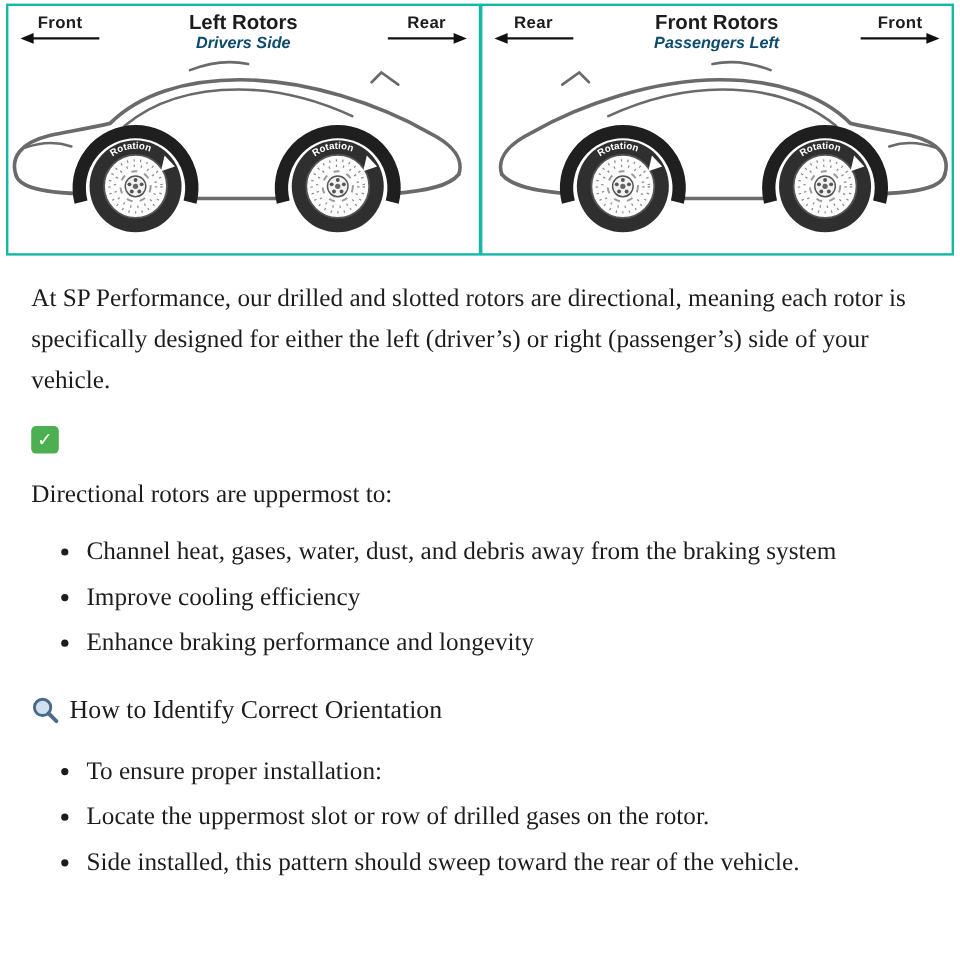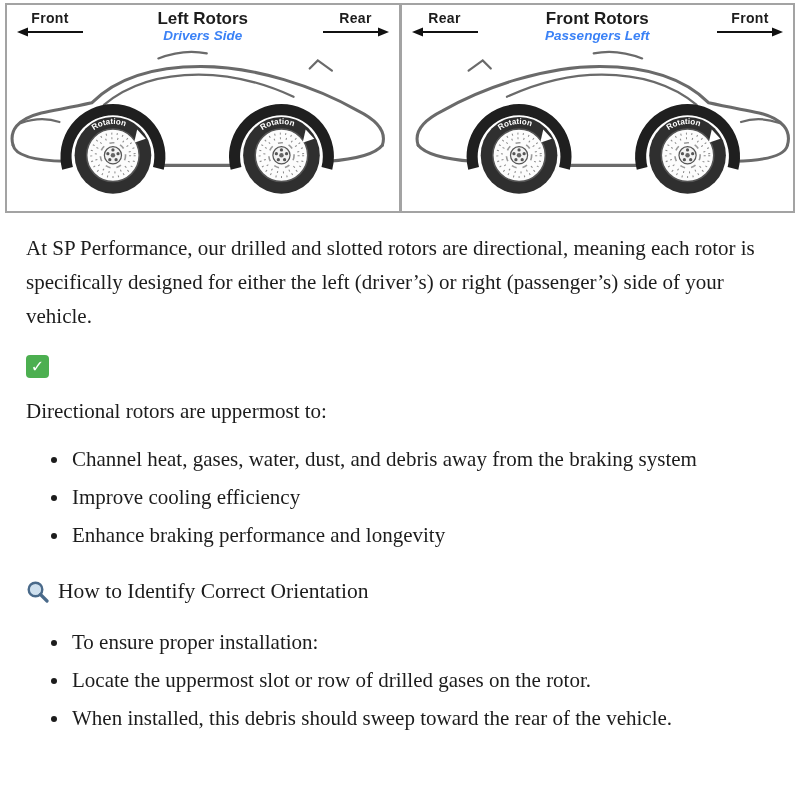--- a/index.html
+++ b/index.html
@@ -6,37 +6,37 @@
   html, body { margin: 0; padding: 0; background: #ffffff; }
   body {
     width: 800px; height: 800px; overflow: hidden;
     font-family: "Liberation Serif", "DejaVu Serif", serif;
     color: #1c1c1c;
   }
 
   
   .diagram { display: flex; margin: 3px 5px 0 5px; }
   .panel {
-    flex: 1 1 0; border: 2px solid #a3a3a3; background: #fff;
+    flex: 1 1 0; border: 2px solid #14b8a6; background: #fff;
     height: 210px; overflow: hidden;
   }
   .panel + .panel { margin-left: -1px; }
   .panel-header {
     display: grid; grid-template-columns: 1fr auto 1fr;
     align-items: start; padding: 5px 8px 0 8px;
     font-family: "Liberation Sans", sans-serif;
   }
   .corner { display: flex; flex-direction: column; width: 70px; }
   .corner.left  { justify-self: start; align-items: center; }
   .corner.right { justify-self: end;   align-items: center; }
   .corner .word { font-weight: bold; font-size: 14px; letter-spacing: .3px; }
   .corner svg { margin-top: 1px; }
   .panel-titles { text-align: center; line-height: 1.1; }
   .panel-title { font-size: 17px; font-weight: bold; }
-  .panel-sub   { font-size: 13.5px; font-weight: bold; font-style: italic; color: #3b82f6; }
+  .panel-sub   { font-size: 13.5px; font-weight: bold; font-style: italic; color: #0c4a6e; }
   .car-svg { display: block; width: 100%; height: 156px; }
 
   
   .doc { padding: 18px 26px 0 26px; font-size: 21px; line-height: 1.62; }
   .doc p { margin: 0 0 14px 0; }
   .section-head {
     display: flex; align-items: center; gap: 9px;
     font-size: 21.5px; margin: 22px 0 16px 0;
   }
   .section-head.bold { font-weight: bold; }
@@ -182,16 +182,16 @@
     <svg width="23" height="23" viewBox="0 0 23 23">
       <circle cx="9.5" cy="9.5" r="6.8" fill="#cfe0ee" stroke="#4a6a8a" stroke-width="2.4"></circle>
       <line x1="14.5" y1="14.5" x2="21" y2="21" stroke="#4a6a8a" stroke-width="3.2" stroke-linecap="round"></line>
     </svg>
     <span>How to Identify Correct Orientation</span>
   </div>
 
   <ul>
     <li>To ensure proper installation:</li>
     <li>Locate the uppermost slot or row of drilled gases on the rotor.</li>
-    <li>When installed, this debris should sweep toward the rear of the vehicle.</li>
+    <li>Side installed, this pattern should sweep toward the rear of the vehicle.</li>
   </ul>
 
 </div>
 
 </body></html>

